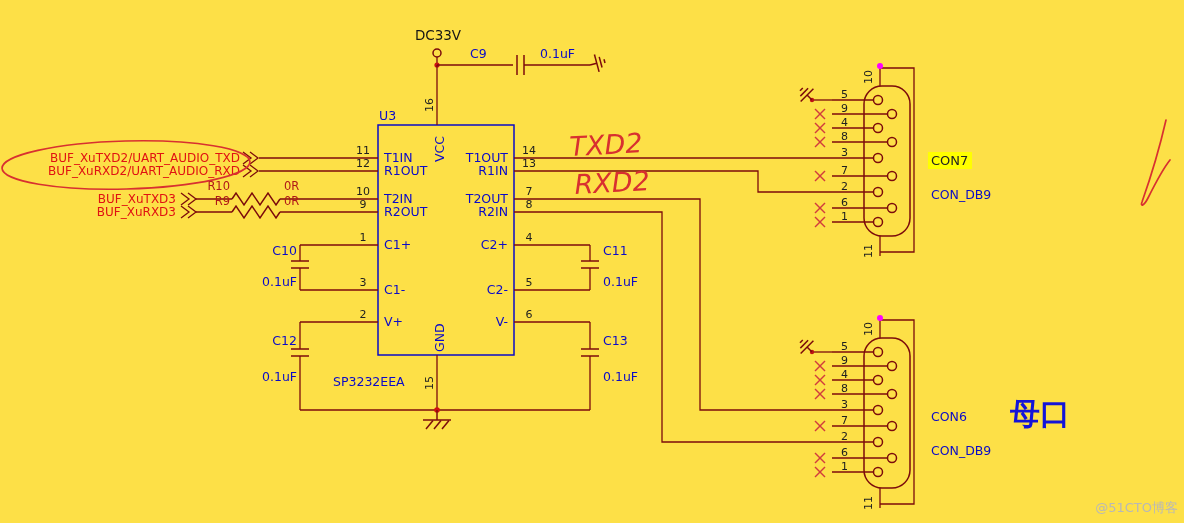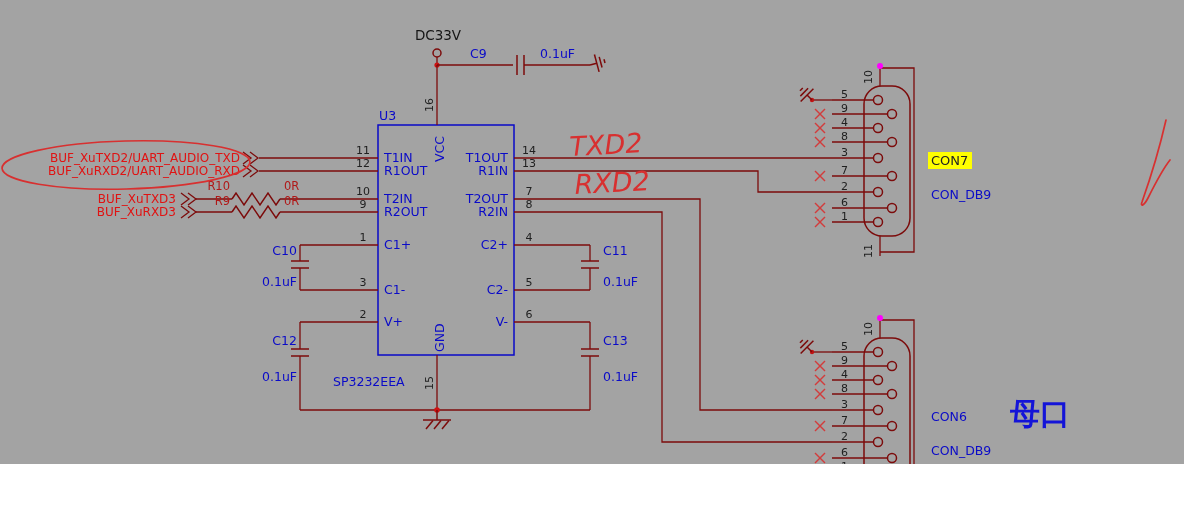--- a/index.html
+++ b/index.html
@@ -1,16 +1,16 @@
 <!DOCTYPE html>
 <html><head>
 <meta charset="utf-8">
 <style>
   html,body{margin:0;padding:0;background:#ffffff;}
-  #canvas{position:relative;width:1184px;height:464px;background:#a3a3a3;overflow:hidden;
+  #canvas{position:relative;width:1184px;height:523px;background:#fde047;overflow:hidden;
           font-family:"DejaVu Sans",sans-serif;}
   svg{position:absolute;left:0;top:0;}
   .wire{stroke:#7c0b0b;stroke-width:1.3;fill:none;}
   .part{stroke:#7c0b0b;stroke-width:1.5;fill:none;}
   .bluebox{stroke:#0a0ac8;stroke-width:1.5;fill:none;}
   .blk{fill:#151515;font-size:13.5px;}
   .bluetxt{fill:#0a0ac8;font-size:12.5px;}
   .pnum{fill:#202020;font-size:11px;}
   .dbnum{fill:#202020;font-size:11px;}
   .net{fill:#e01212;font-size:12px;}

